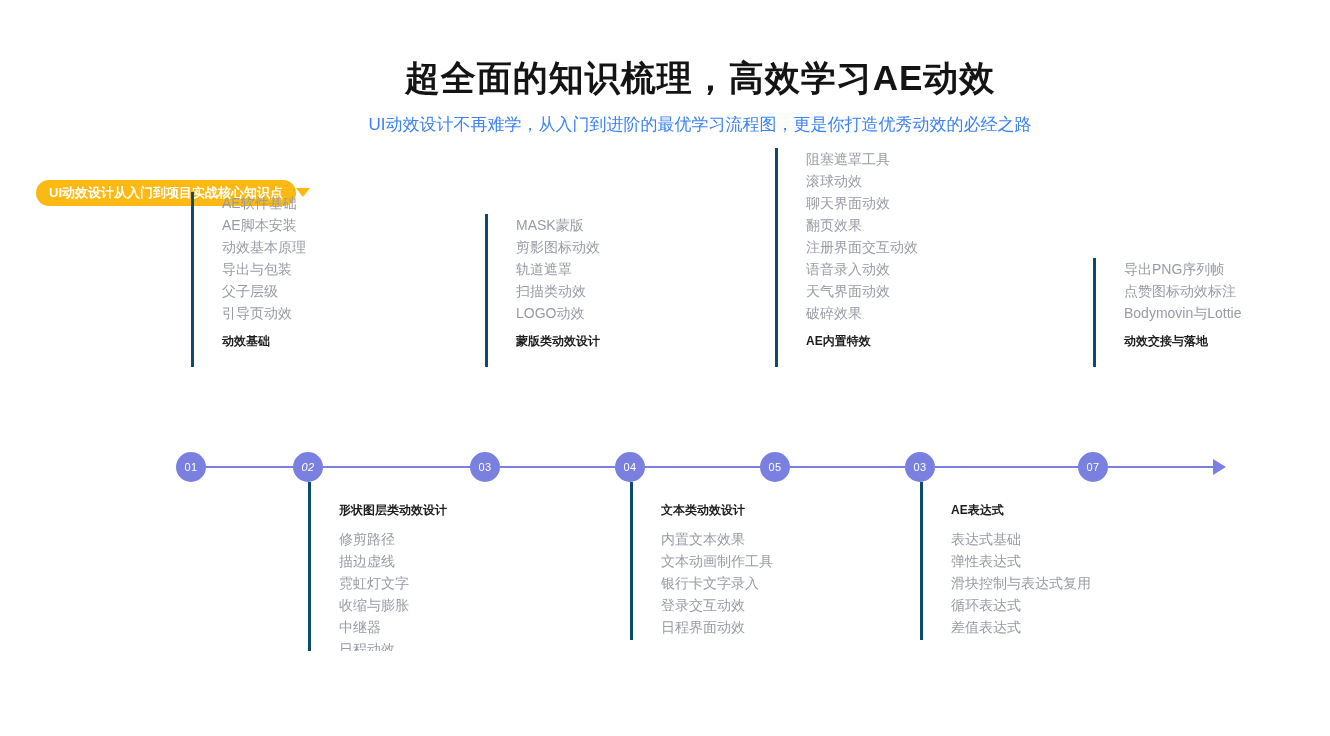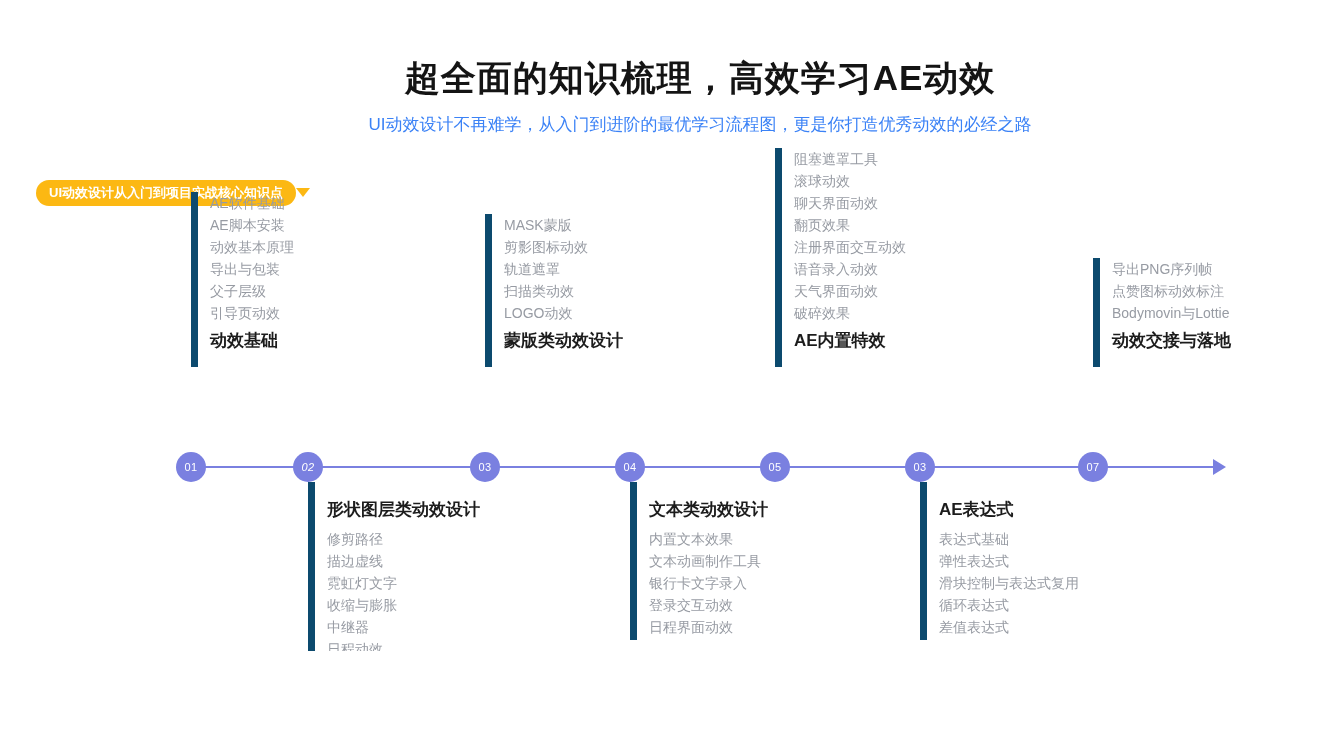--- a/index.html
+++ b/index.html
@@ -39,30 +39,30 @@
     position:absolute; left:1177px; top:459px; width:0; height:0;
     border-left:13px solid #7a80e0;
     border-top:8px solid transparent; border-bottom:8px solid transparent;
   }
   .node {
     position:absolute; top:452px; width:30px; height:30px; border-radius:50%;
     background:#7a80e0; color:#ffffff; font-size:11px; letter-spacing:0.5px;
     display:flex; align-items:center; justify-content:center; z-index:2;
   }
   .group {
-    position:absolute; border-left:7px solid #0c4a6e; padding-left:12px;
+    position:absolute; border-left:3px solid #0c4a6e; padding-left:28px;
     z-index:1;
   }
   .group.above { bottom:284px; padding-bottom:14px; }
   .group.below { top:482px; padding-bottom:2px; }
   .group .item {
     font-size:14px; line-height:22px; color:#979ba3; white-space:nowrap;
   }
   .group .gtitle {
-    font-size:17px; line-height:24px; font-weight:bold; color:#1c1c1c;
+    font-size:12px; line-height:24px; font-weight:bold; color:#1c1c1c;
     white-space:nowrap;
   }
   .group.above .gtitle { margin-top:5px; }
   .group.below { padding-top:16px; }
   .group.below .gtitle { margin-bottom:6px; }
 </style>
 </head>
 <body>
 
 <div class="page">

